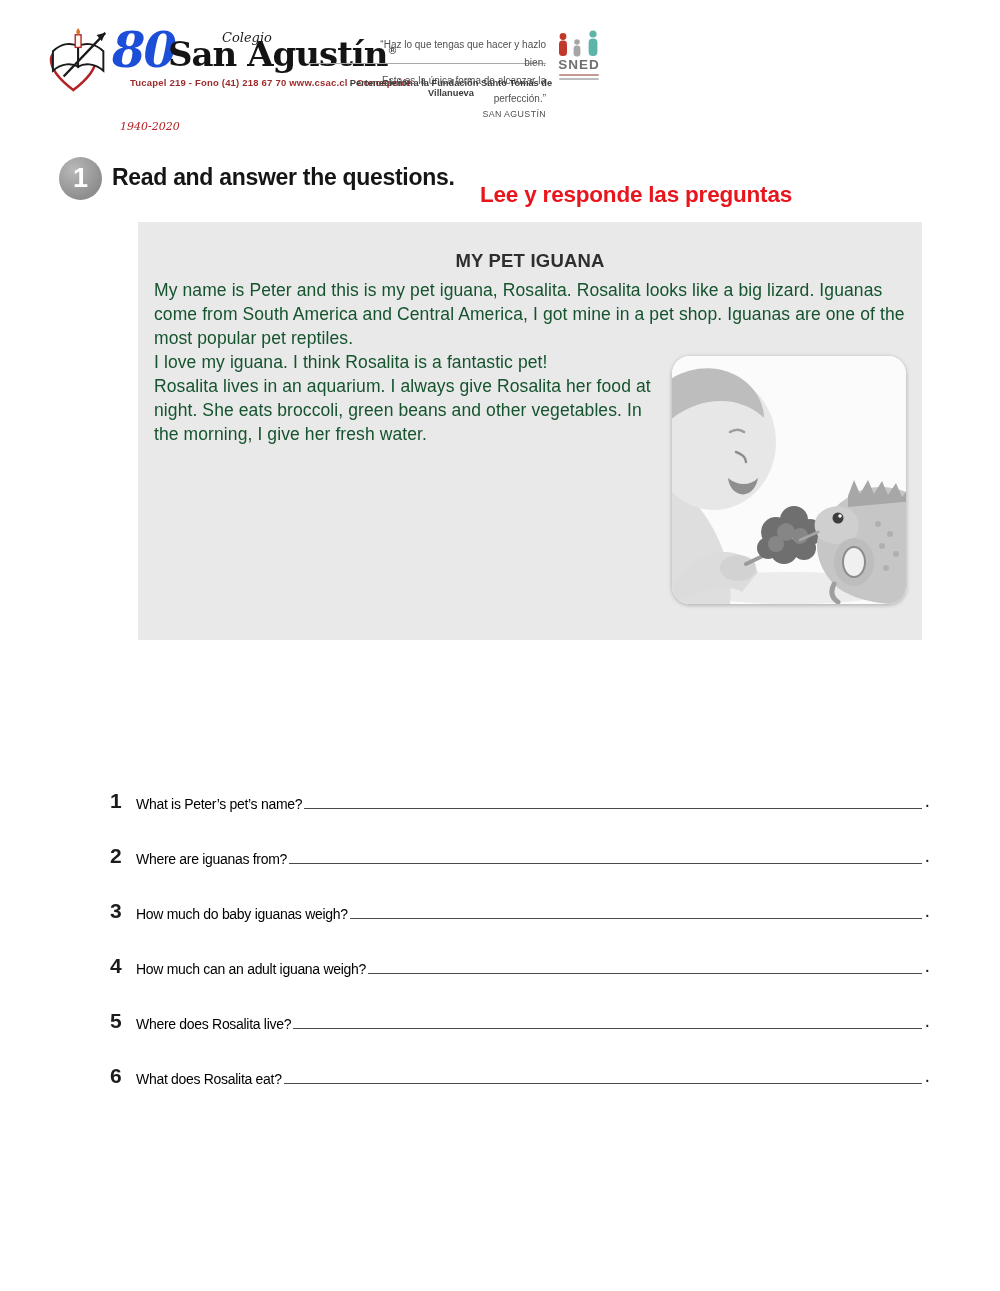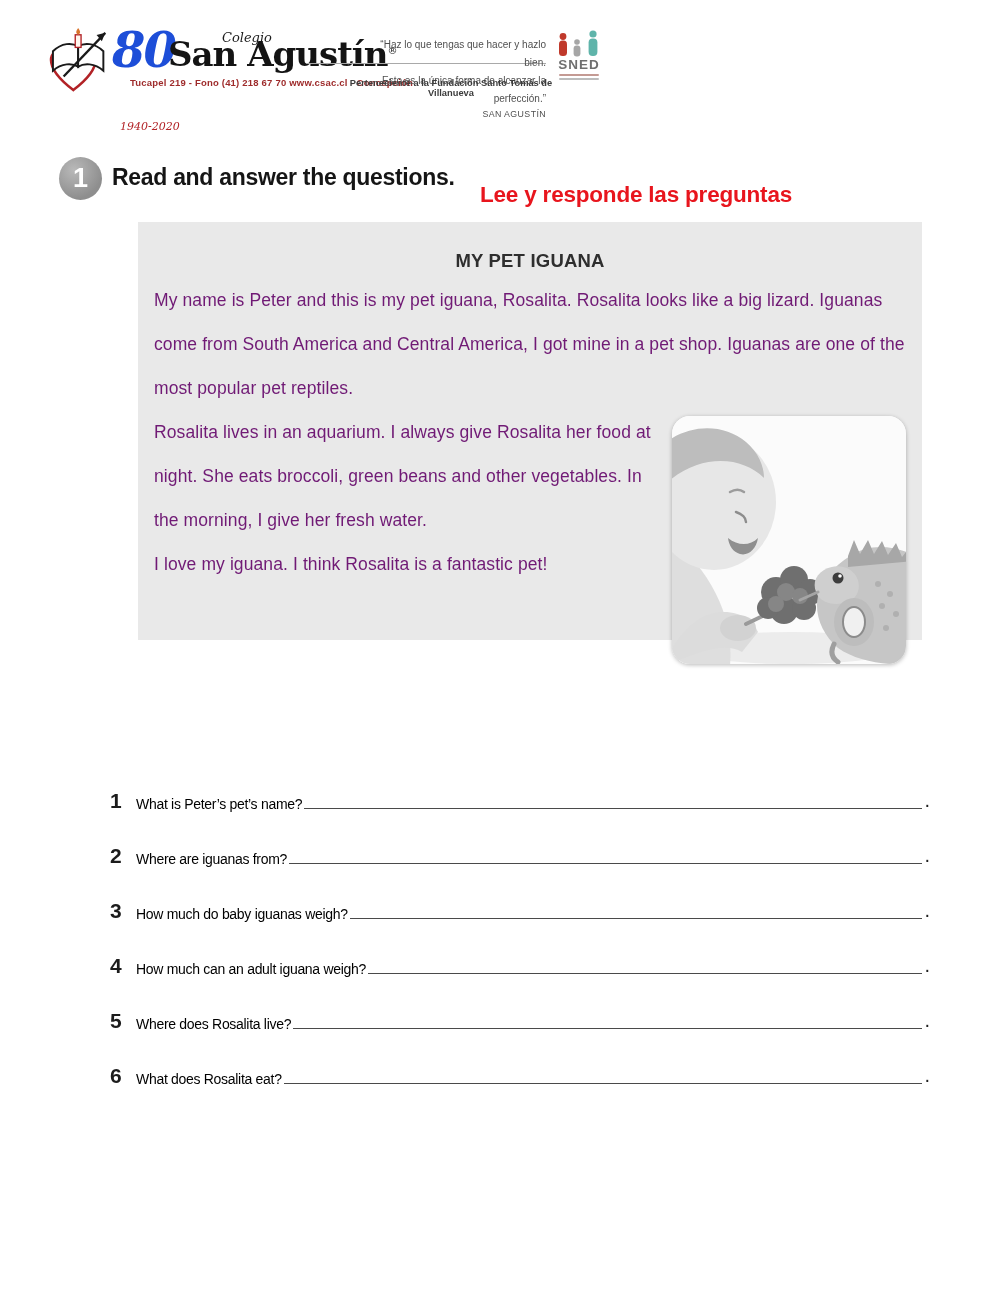--- a/index.html
+++ b/index.html
@@ -78,21 +78,21 @@
   
   .passage-box {
     position:absolute; left:138px; top:222px; width:784px; height:418px;
     background:#e9e9e9; padding:20px 16px 8px 16px;
   }
   .passage-title {
     text-align:center; font-weight:bold; font-size:18.5px; color:#2e2e2e;
     margin:8px 0 6px 0; letter-spacing:0.2px;
   }
   .passage-box p {
-    font-size:17.5px; line-height:44px; color:#701a75; letter-spacing:0.1px;
+    font-size:17.5px; line-height:24px; color:#14532d; letter-spacing:0.1px;
   }
   .photo-card {
     float:right; width:234px; height:248px; margin:6px 0 4px 14px;
     background:#fdfdfd; border-radius:18px;
     box-shadow:0 1px 4px rgba(0,0,0,0.28);
     overflow:hidden;
   }
   .photo-card svg { width:100%; height:100%; display:block; }
 
   
@@ -205,22 +205,22 @@
       <g fill="#b0b0b0">
         <circle cx="206" cy="168" r="3"></circle>
         <circle cx="218" cy="178" r="3"></circle>
         <circle cx="210" cy="190" r="3"></circle>
         <circle cx="224" cy="198" r="3"></circle>
         <circle cx="214" cy="212" r="3"></circle>
       </g>
     </svg>
   </div>
 
+  <p>I love my iguana. I think Rosalita is a fantastic pet!</p>
   <p>Rosalita lives in an aquarium. I always give Rosalita her food at night. She eats broccoli, green beans and other vegetables. In the morning, I give her fresh water.</p>
-  <p>I love my iguana. I think Rosalita is a fantastic pet!</p>
 </div>
 
 <div class="questions">
   <div class="q-row">
     <span class="q-num">1</span>
     <span class="q-text">What is Peter’s pet’s name?</span>
     <span class="q-line"></span>
     <span class="q-suffix">.</span>
   </div>
   <div class="q-row">

